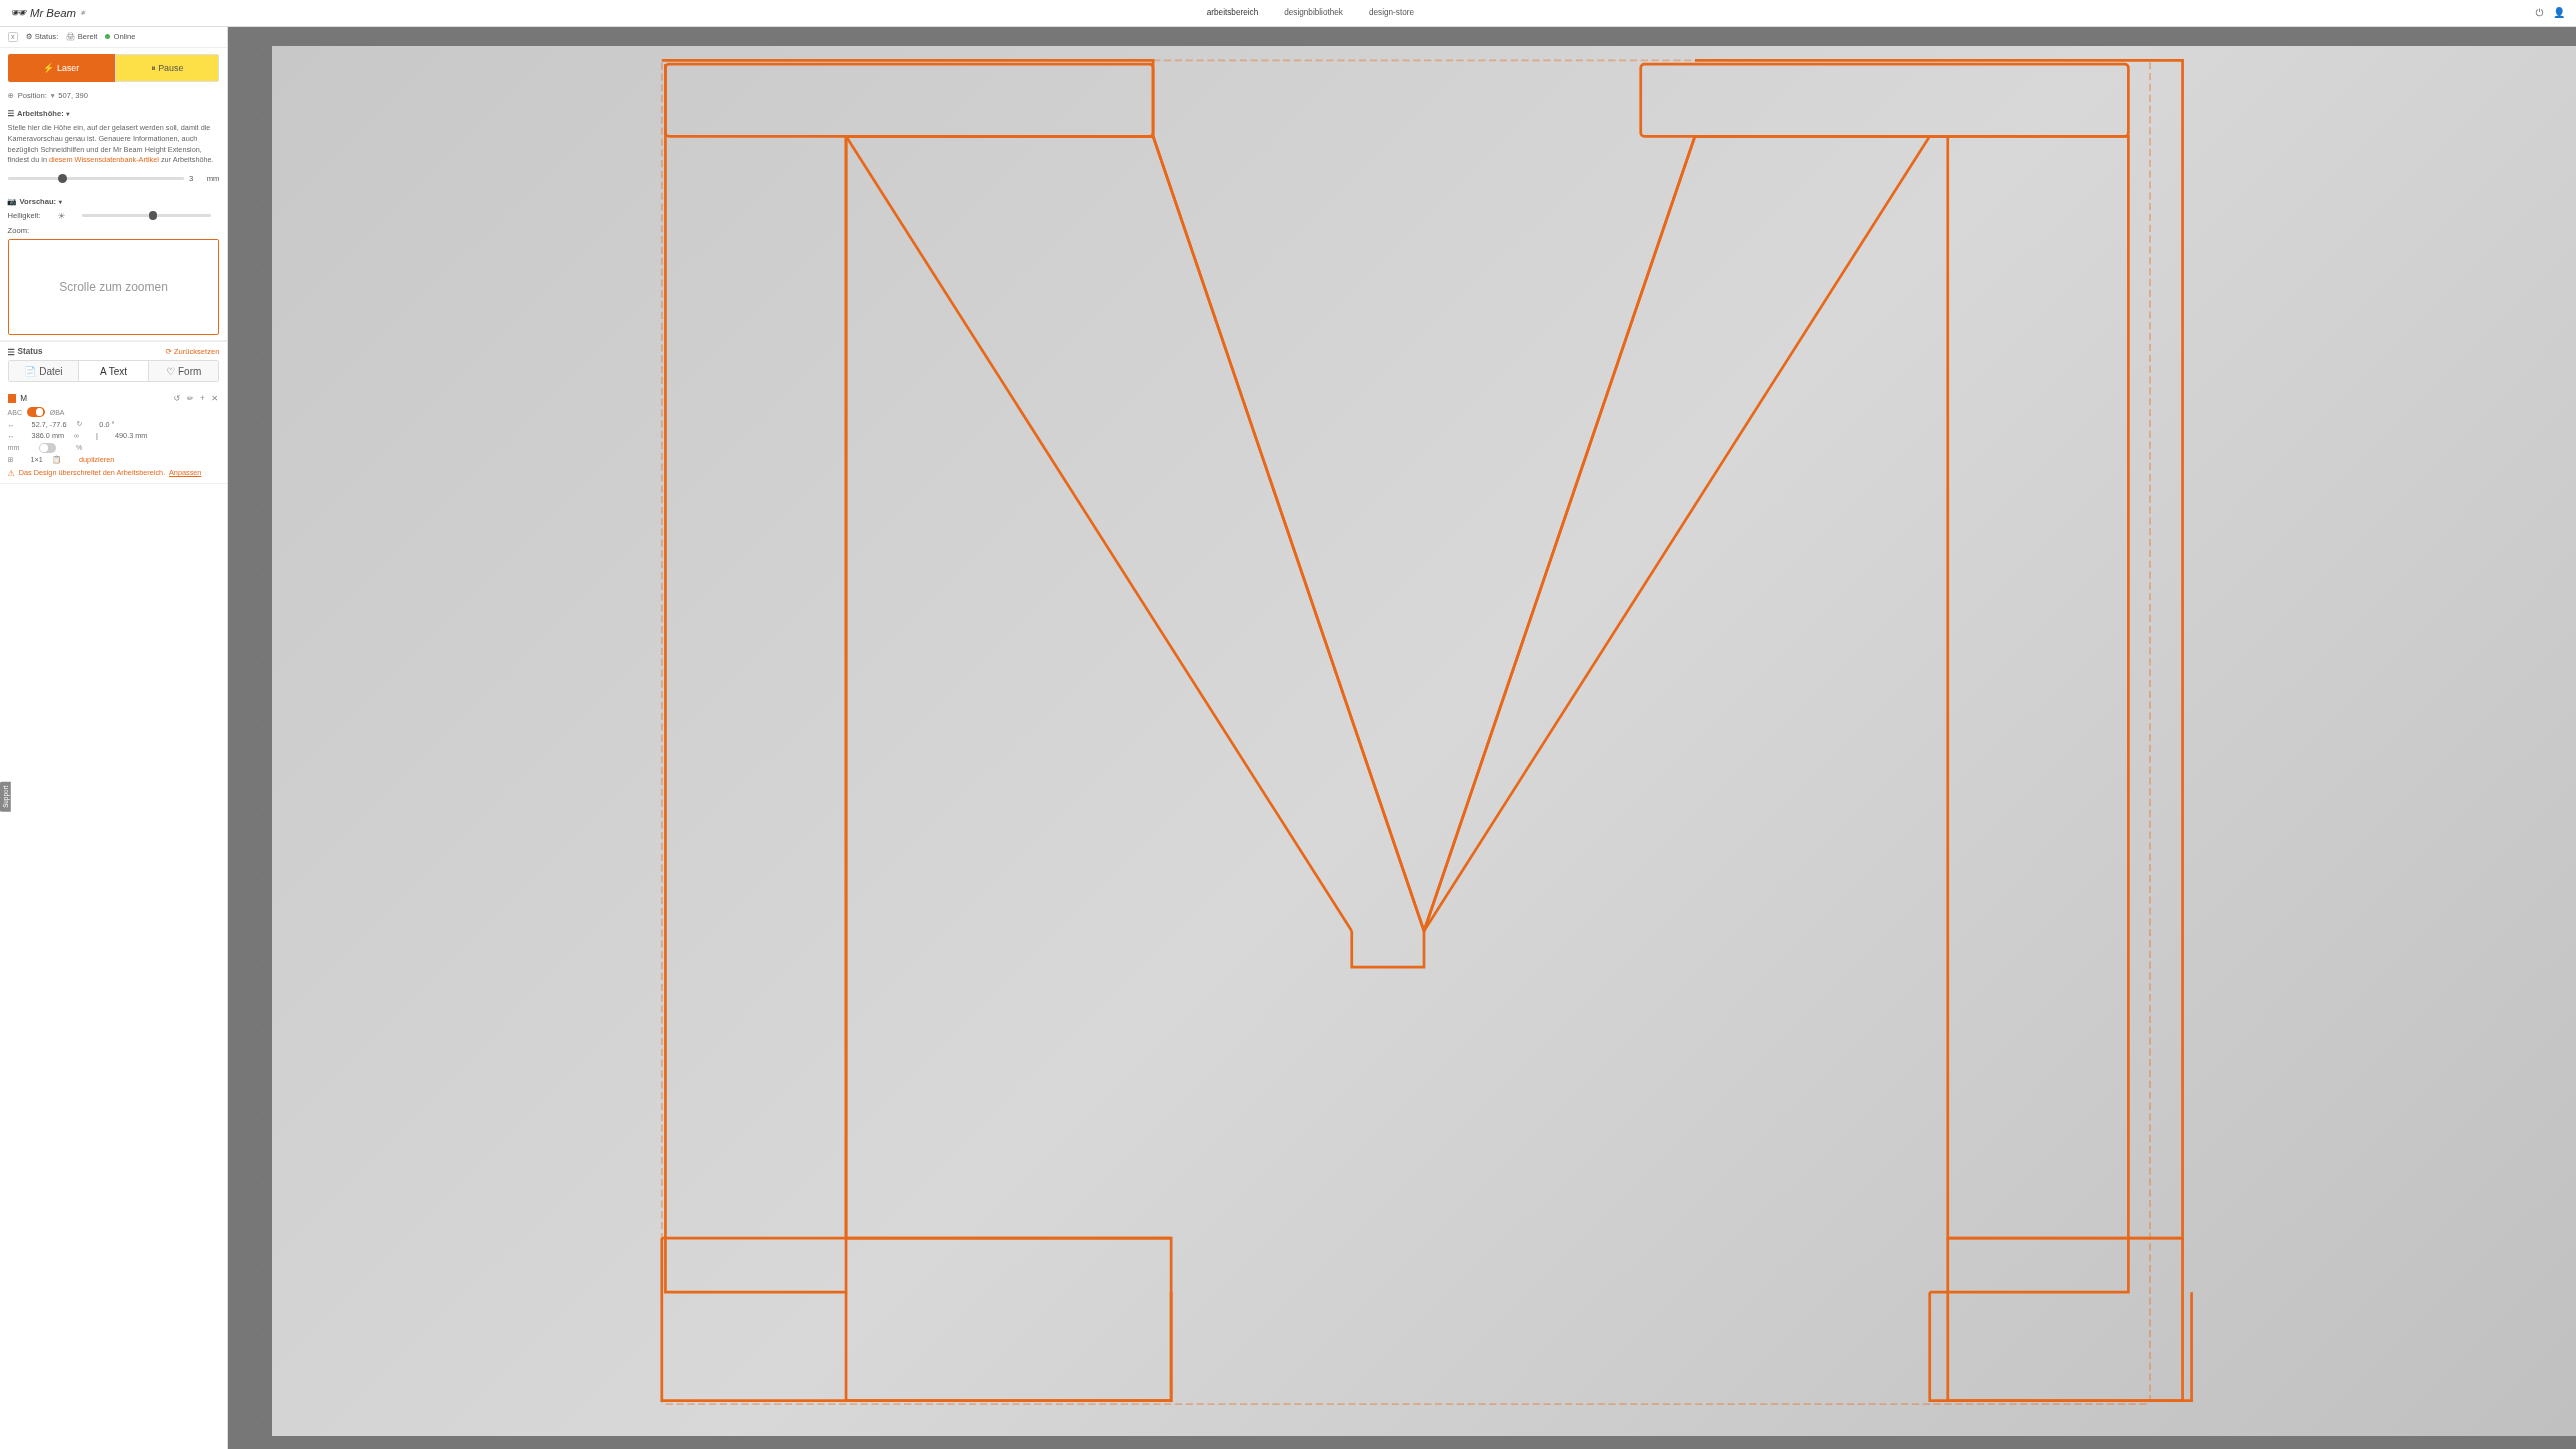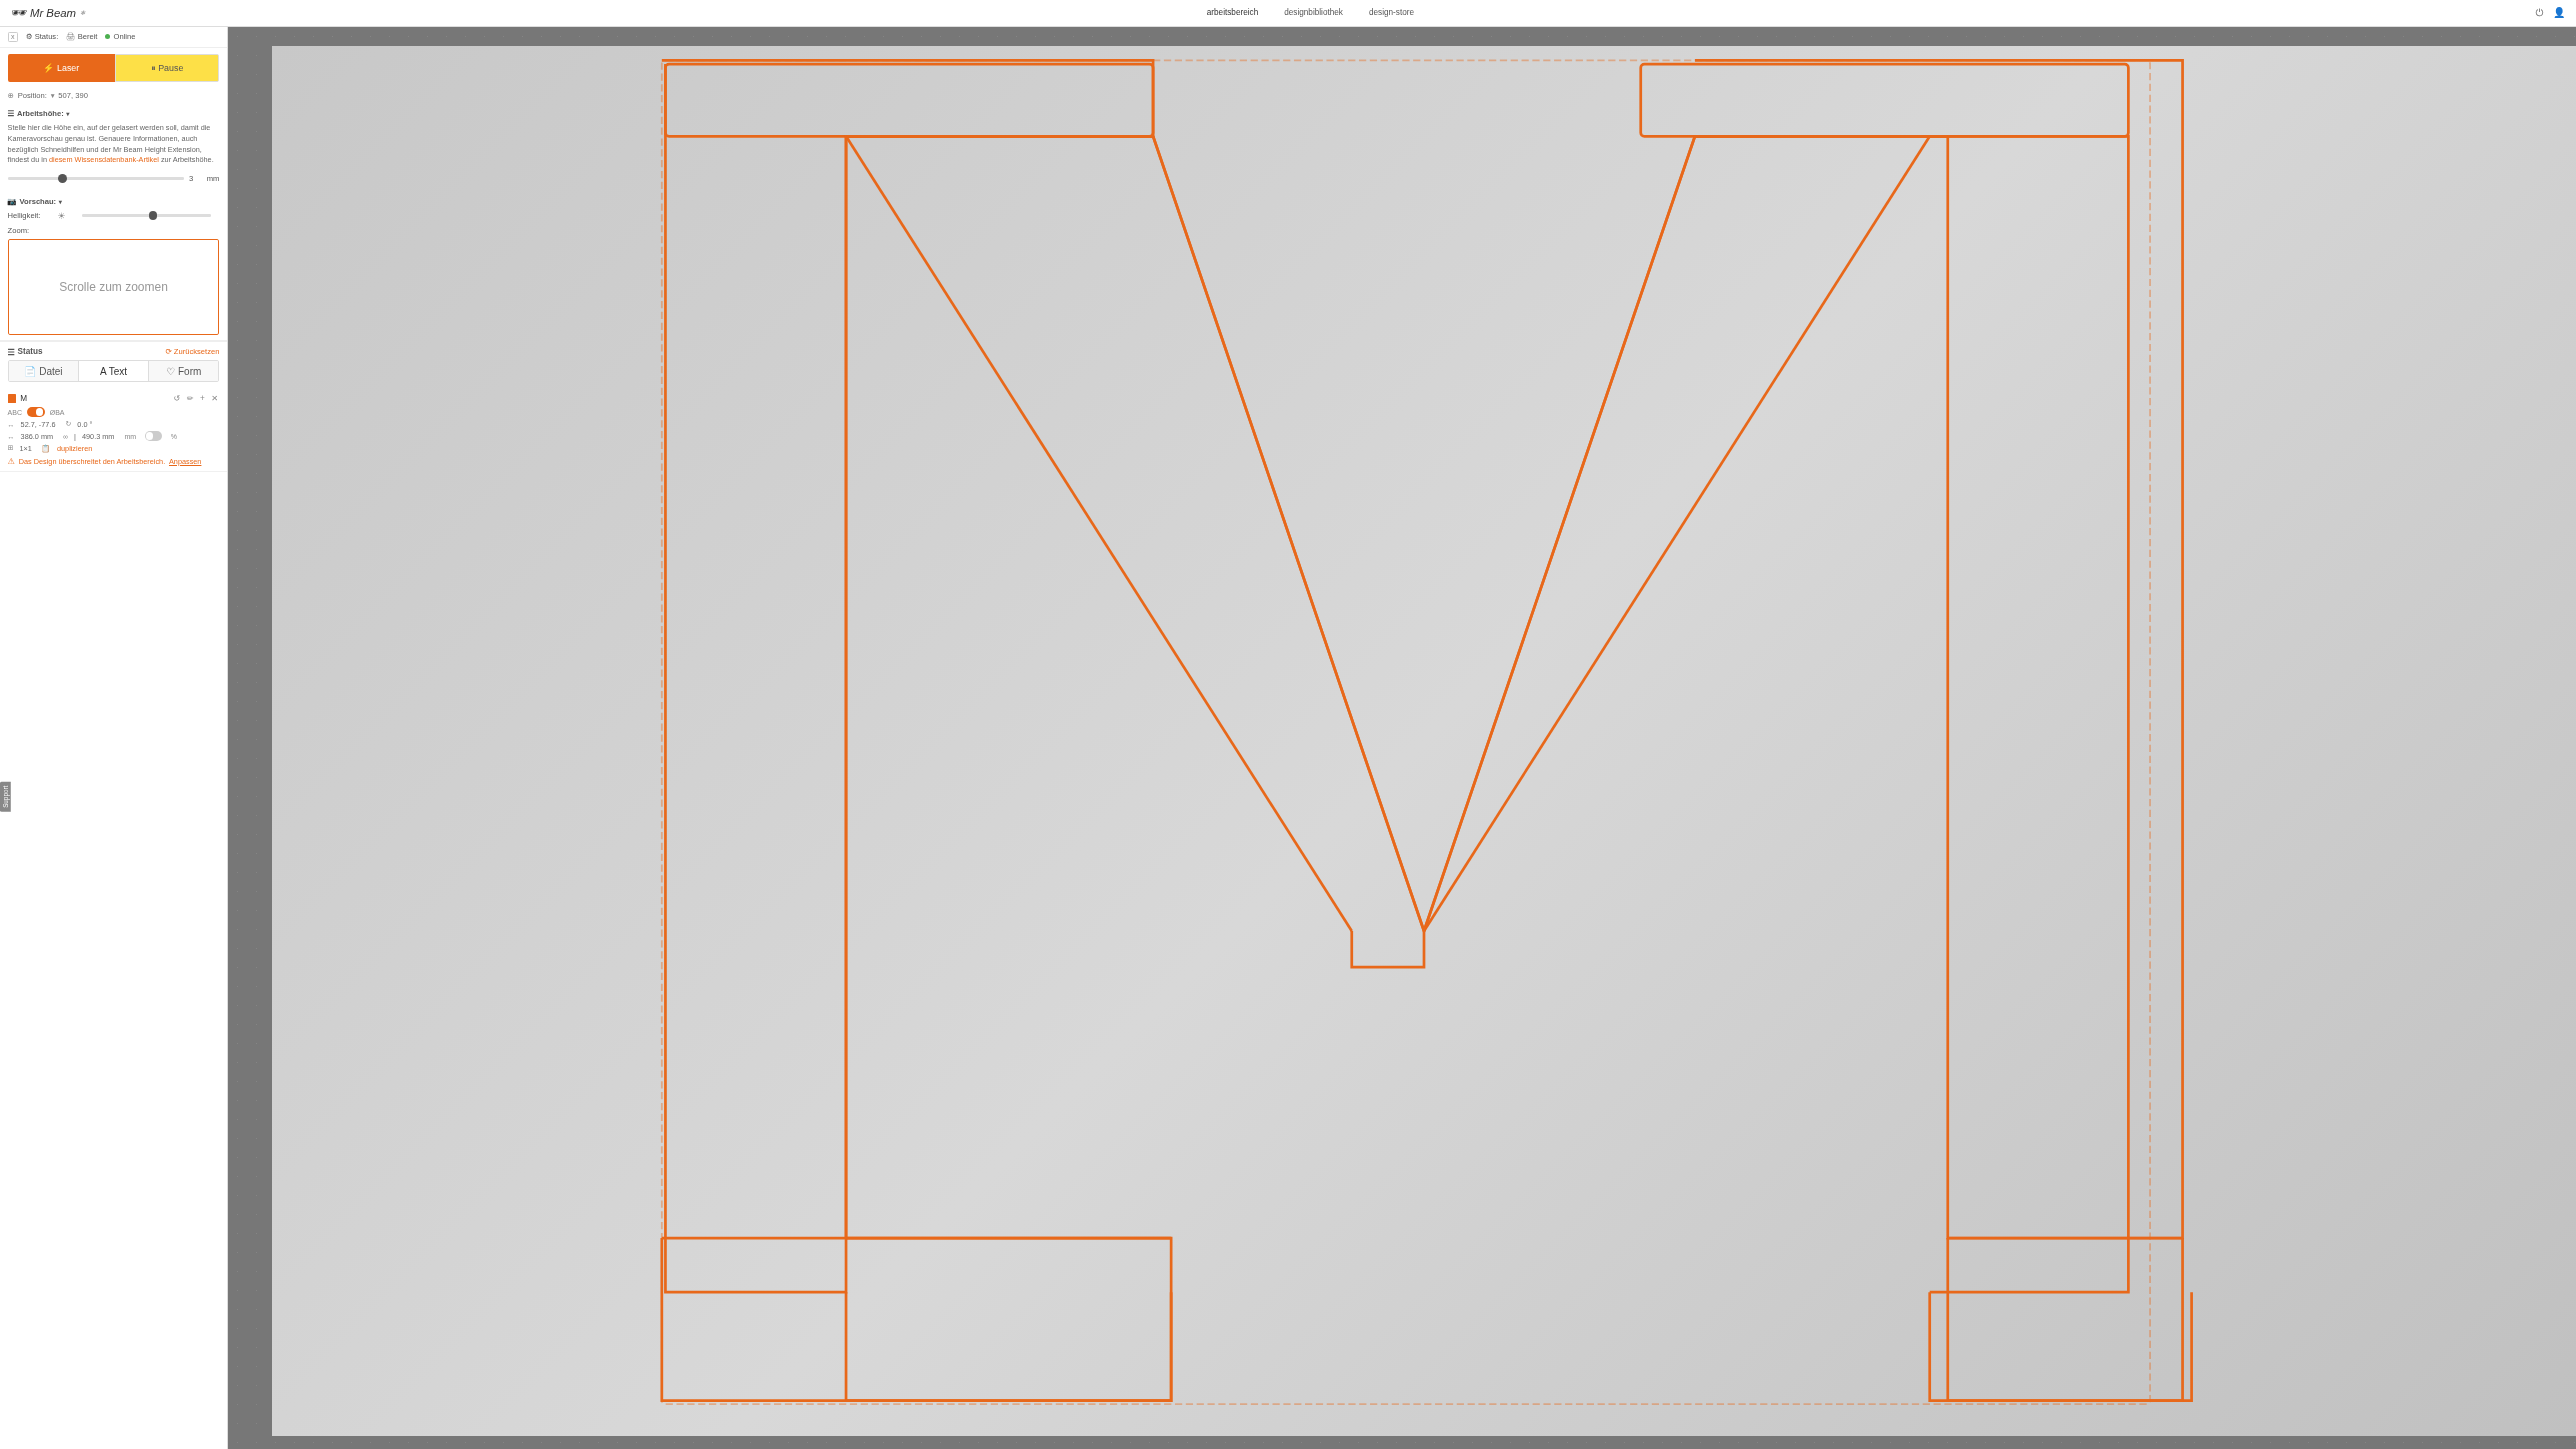--- a/index.html
+++ b/index.html
@@ -107,21 +107,21 @@
     
     .design-item { padding: 5px 7.6px; border-bottom: 0.6px solid #f0f0f0; }
     .design-item-header { display: flex; align-items: center; justify-between; margin-bottom: 2.5px; }
     .design-item-header { display: flex; align-items: center; }
     .design-color-bar { width: 8.9px; height: 8.9px; background: #e8681a; margin-right: 3.8px; border-radius: 0.6px; }
     .design-name { font-size: 8.2px; font-weight: 500; flex: 1; }
     .design-actions { display: flex; align-items: center; gap: 3.8px; margin-left: auto; }
     .design-action-btn { background: none; border: none; cursor: pointer; color: #888; font-size: 8.2px; padding: 1.3px; }
 
     .design-props { display: flex; flex-wrap: wrap; gap: 2.5px 10px; margin-top: 2.5px; font-size: 7.3px; color: #666; }
-    .prop-row { display: flex; align-items: center; gap: 6px; }
+    .prop-row { display: flex; align-items: center; gap: 17px; }
     .prop-icon { color: #888; font-size: 7px; }
 
     .abc-row { display: flex; align-items: center; gap: 5px; margin-top: 2.5px; }
     .abc-label { font-size: 7px; color: #888; }
     .toggle-switch { width: 17.7px; height: 10px; background: #e8681a; border-radius: 5px; position: relative; cursor: pointer; }
     .toggle-switch::after { content: ''; position: absolute; width: 7.6px; height: 7.6px; background: #fff; border-radius: 50%; top: 1.3px; right: 1.3px; }
     .toggle-off { background: #ccc; }
     .toggle-off::after { right: auto; left: 1.3px; }
     .dba-label { font-size: 7px; color: #888; }
     .mm-label { font-size: 7px; color: #888; }

